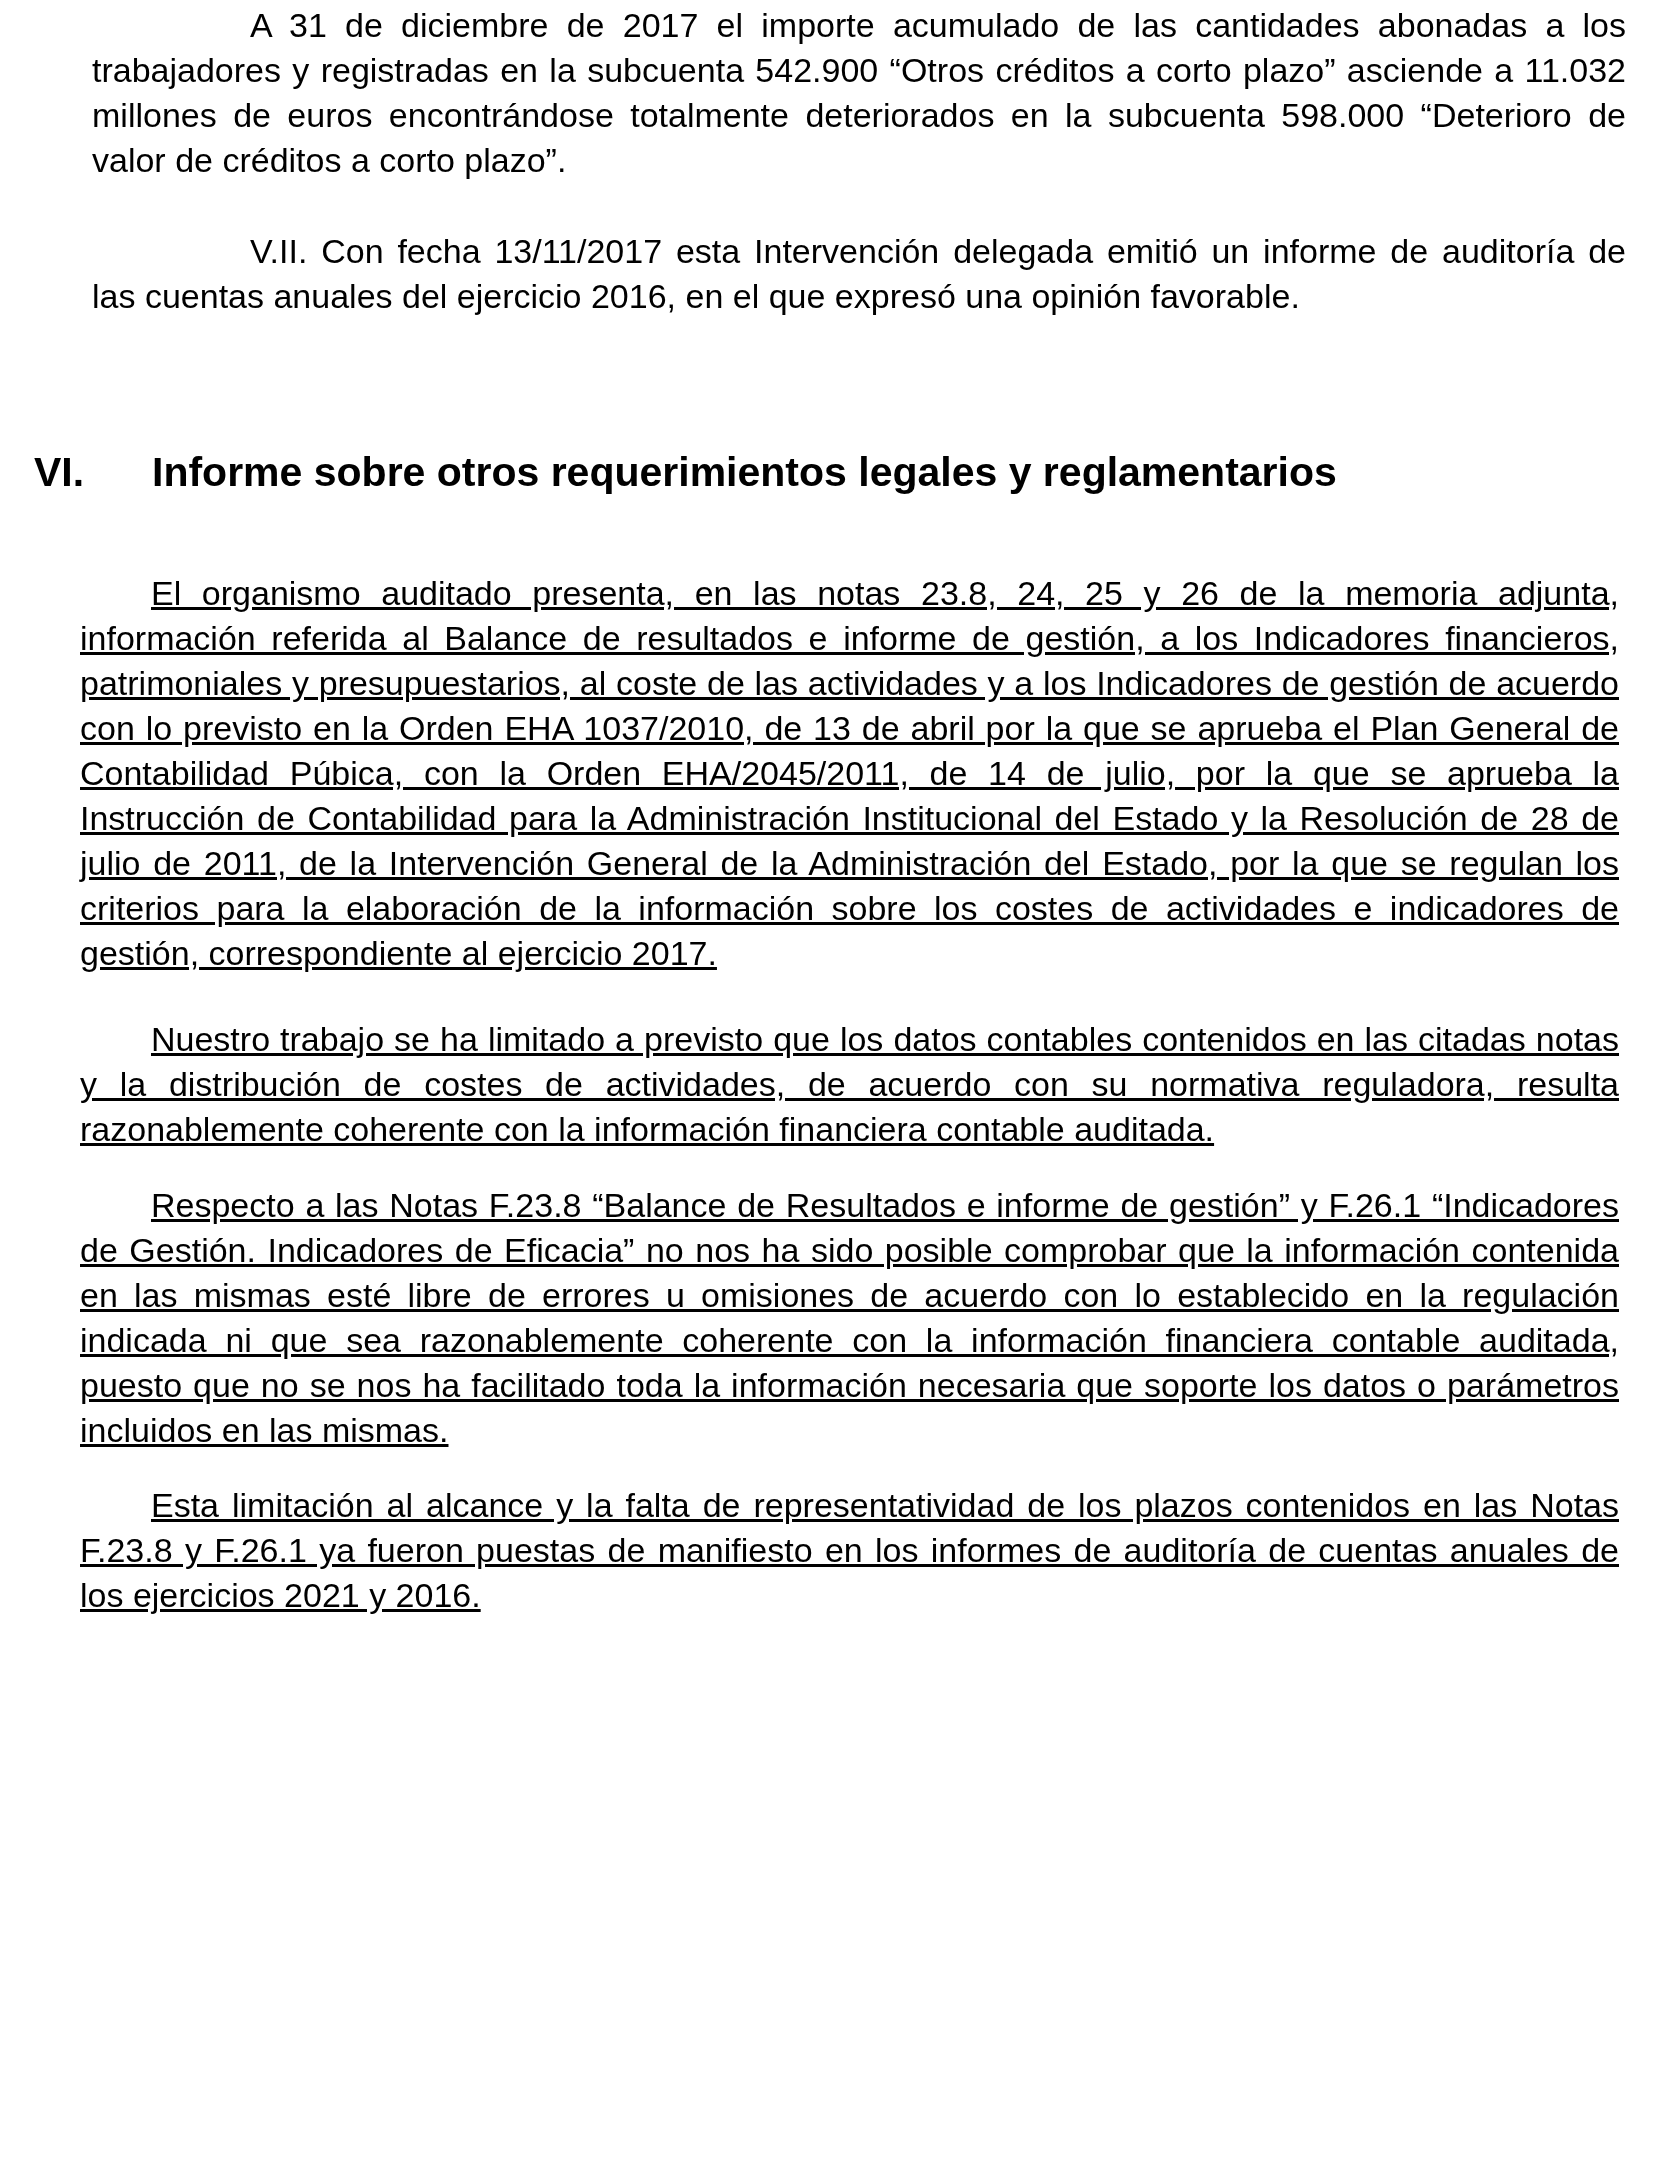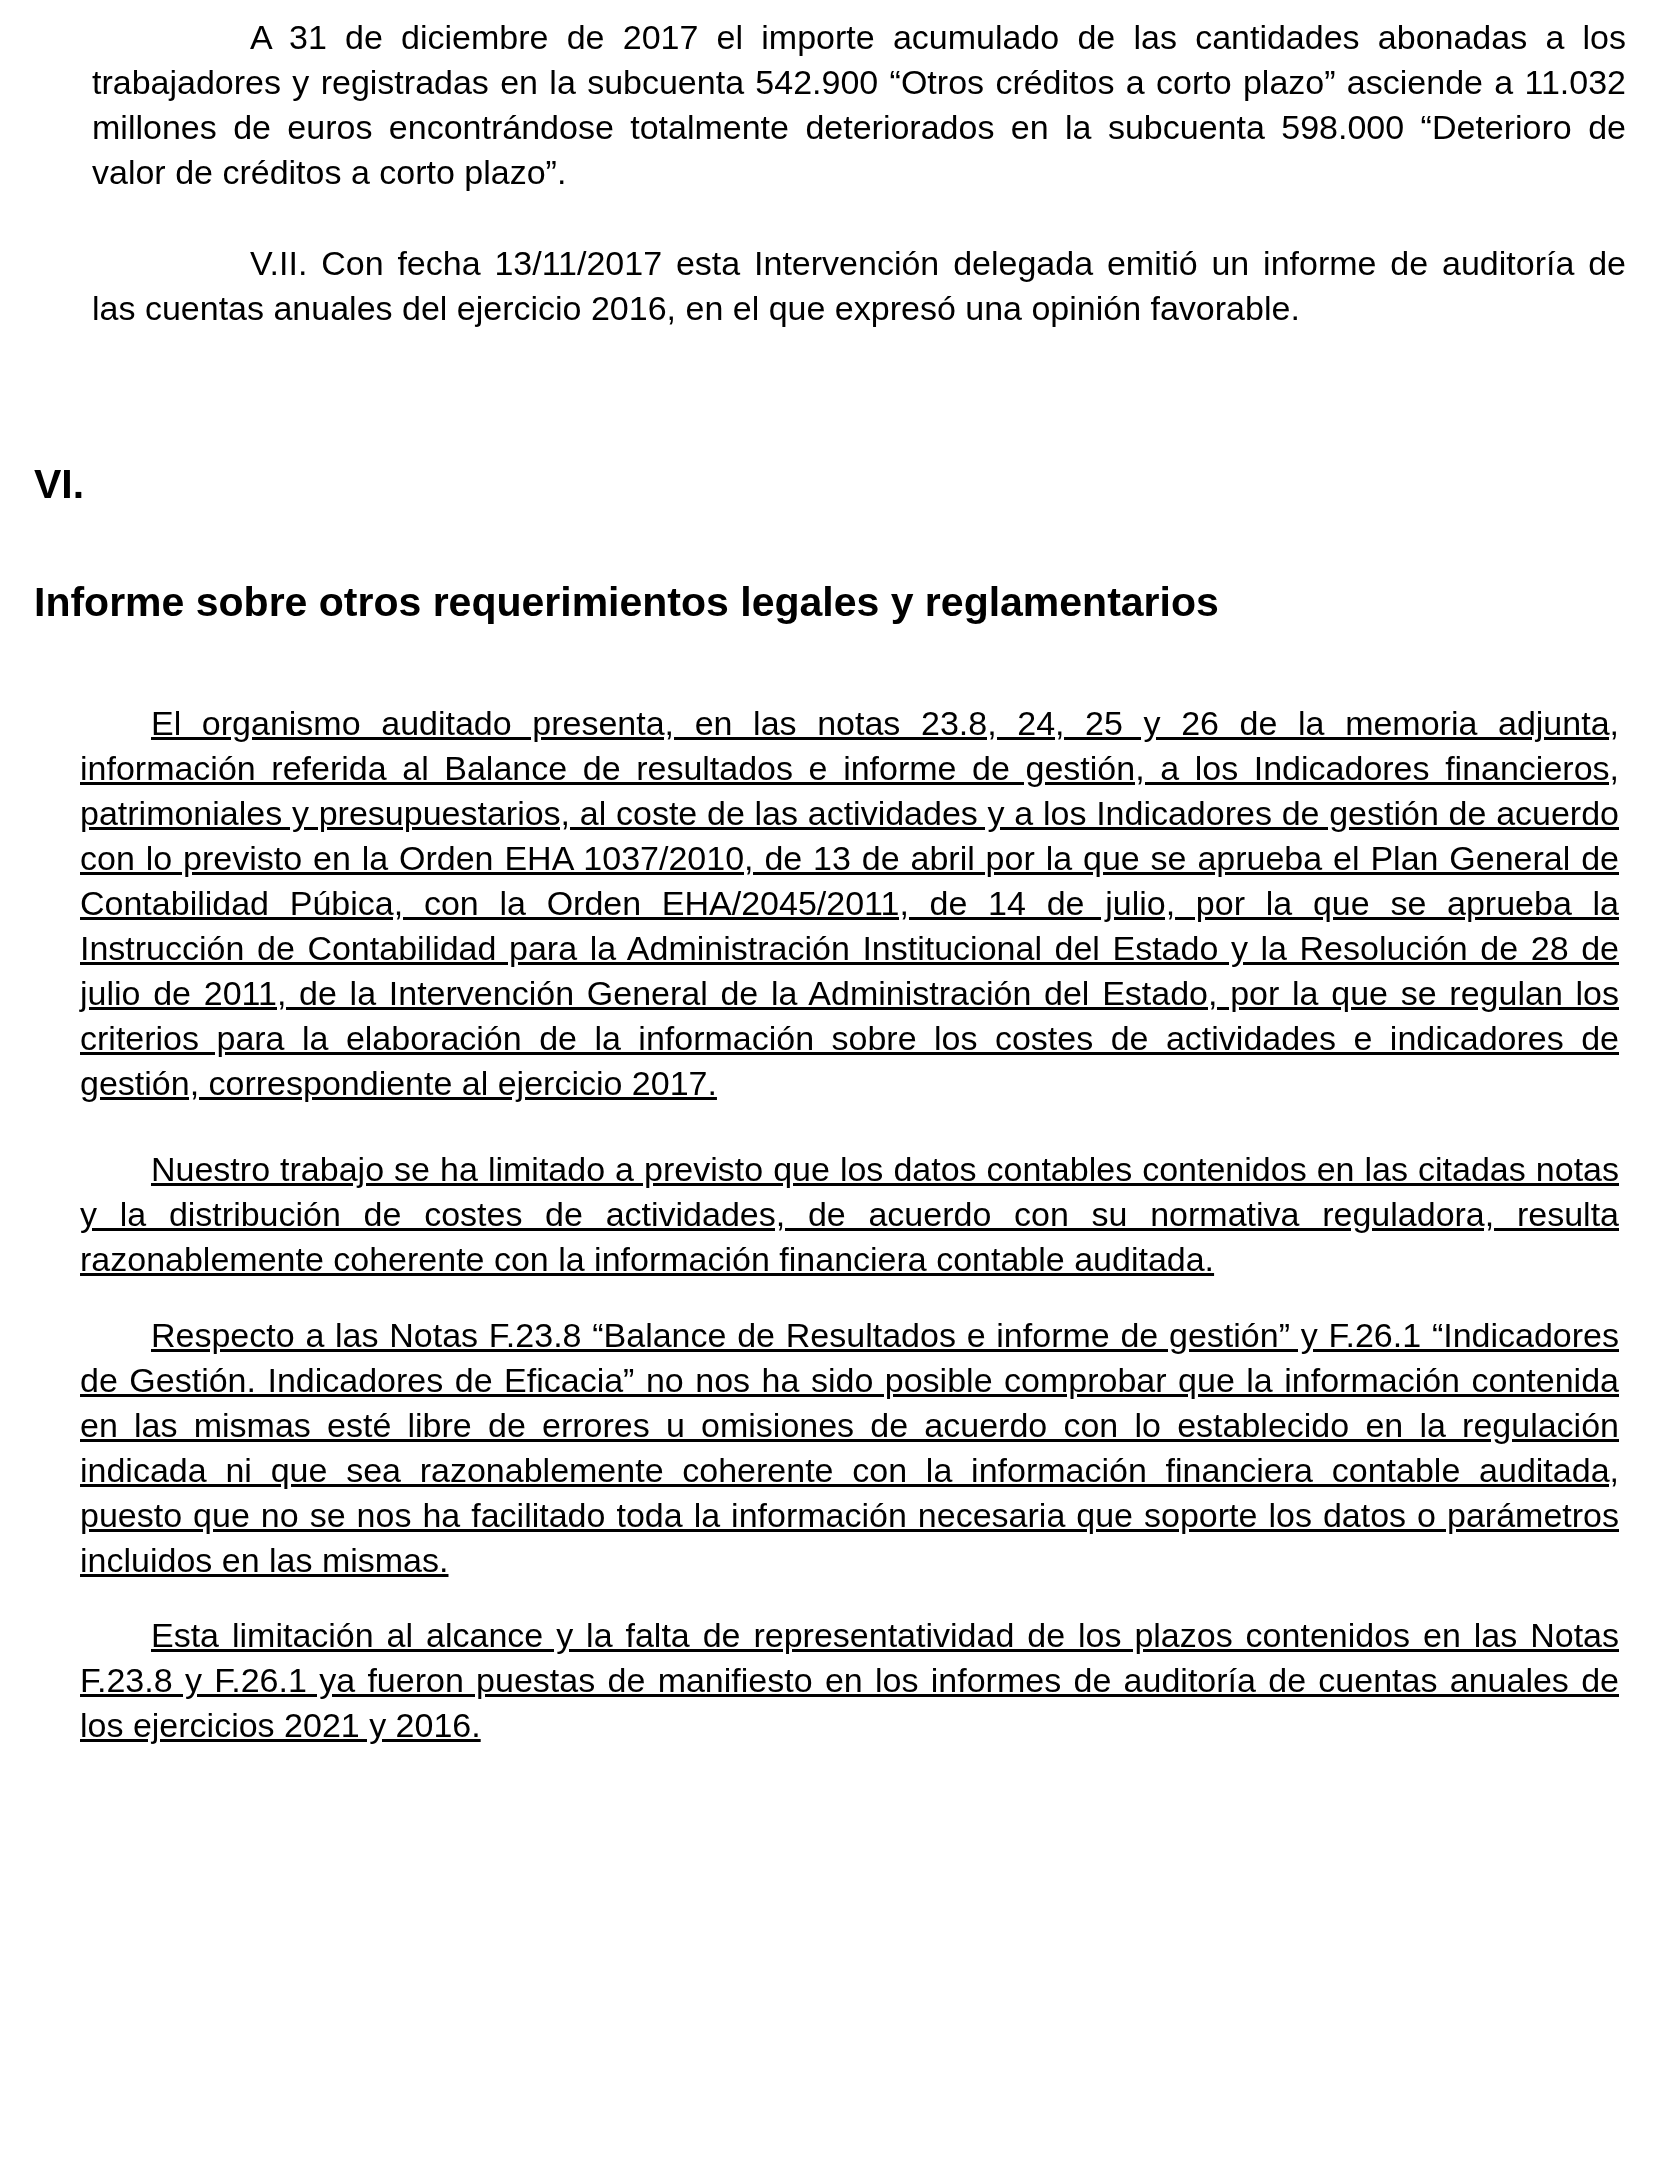--- a/index.html
+++ b/index.html
@@ -11,21 +11,21 @@
     position: relative;
     width: 1672px;
     height: 2183px;
     margin: 0 auto;
     background: #ffffff;
     color: #000000;
     font-family: "Liberation Sans", sans-serif;
     font-size: 34px;
     line-height: 45px;
     box-sizing: border-box;
-    padding-top: 15px;
+    padding-top: 3px;
     overflow: hidden;
   }
   .para {
     margin: 0;
     text-align: justify;
   }
   
   .para-block-a {
     margin-left: 92px;
     margin-right: 46px;
@@ -35,21 +35,20 @@
   .p2 { margin-top: 46px; }
 
   
   .heading {
     margin: 130px 46px 0 34px;
     font-weight: bold;
     font-size: 41px;
     line-height: 47px;
     display: flex;
     align-items: baseline;
-    flex-direction: column;
   }
   .heading-number {
     flex: 0 0 118px;
   }
   .heading-label {
     flex: 1 1 auto;
   }
 
   
   .para-block-b {

